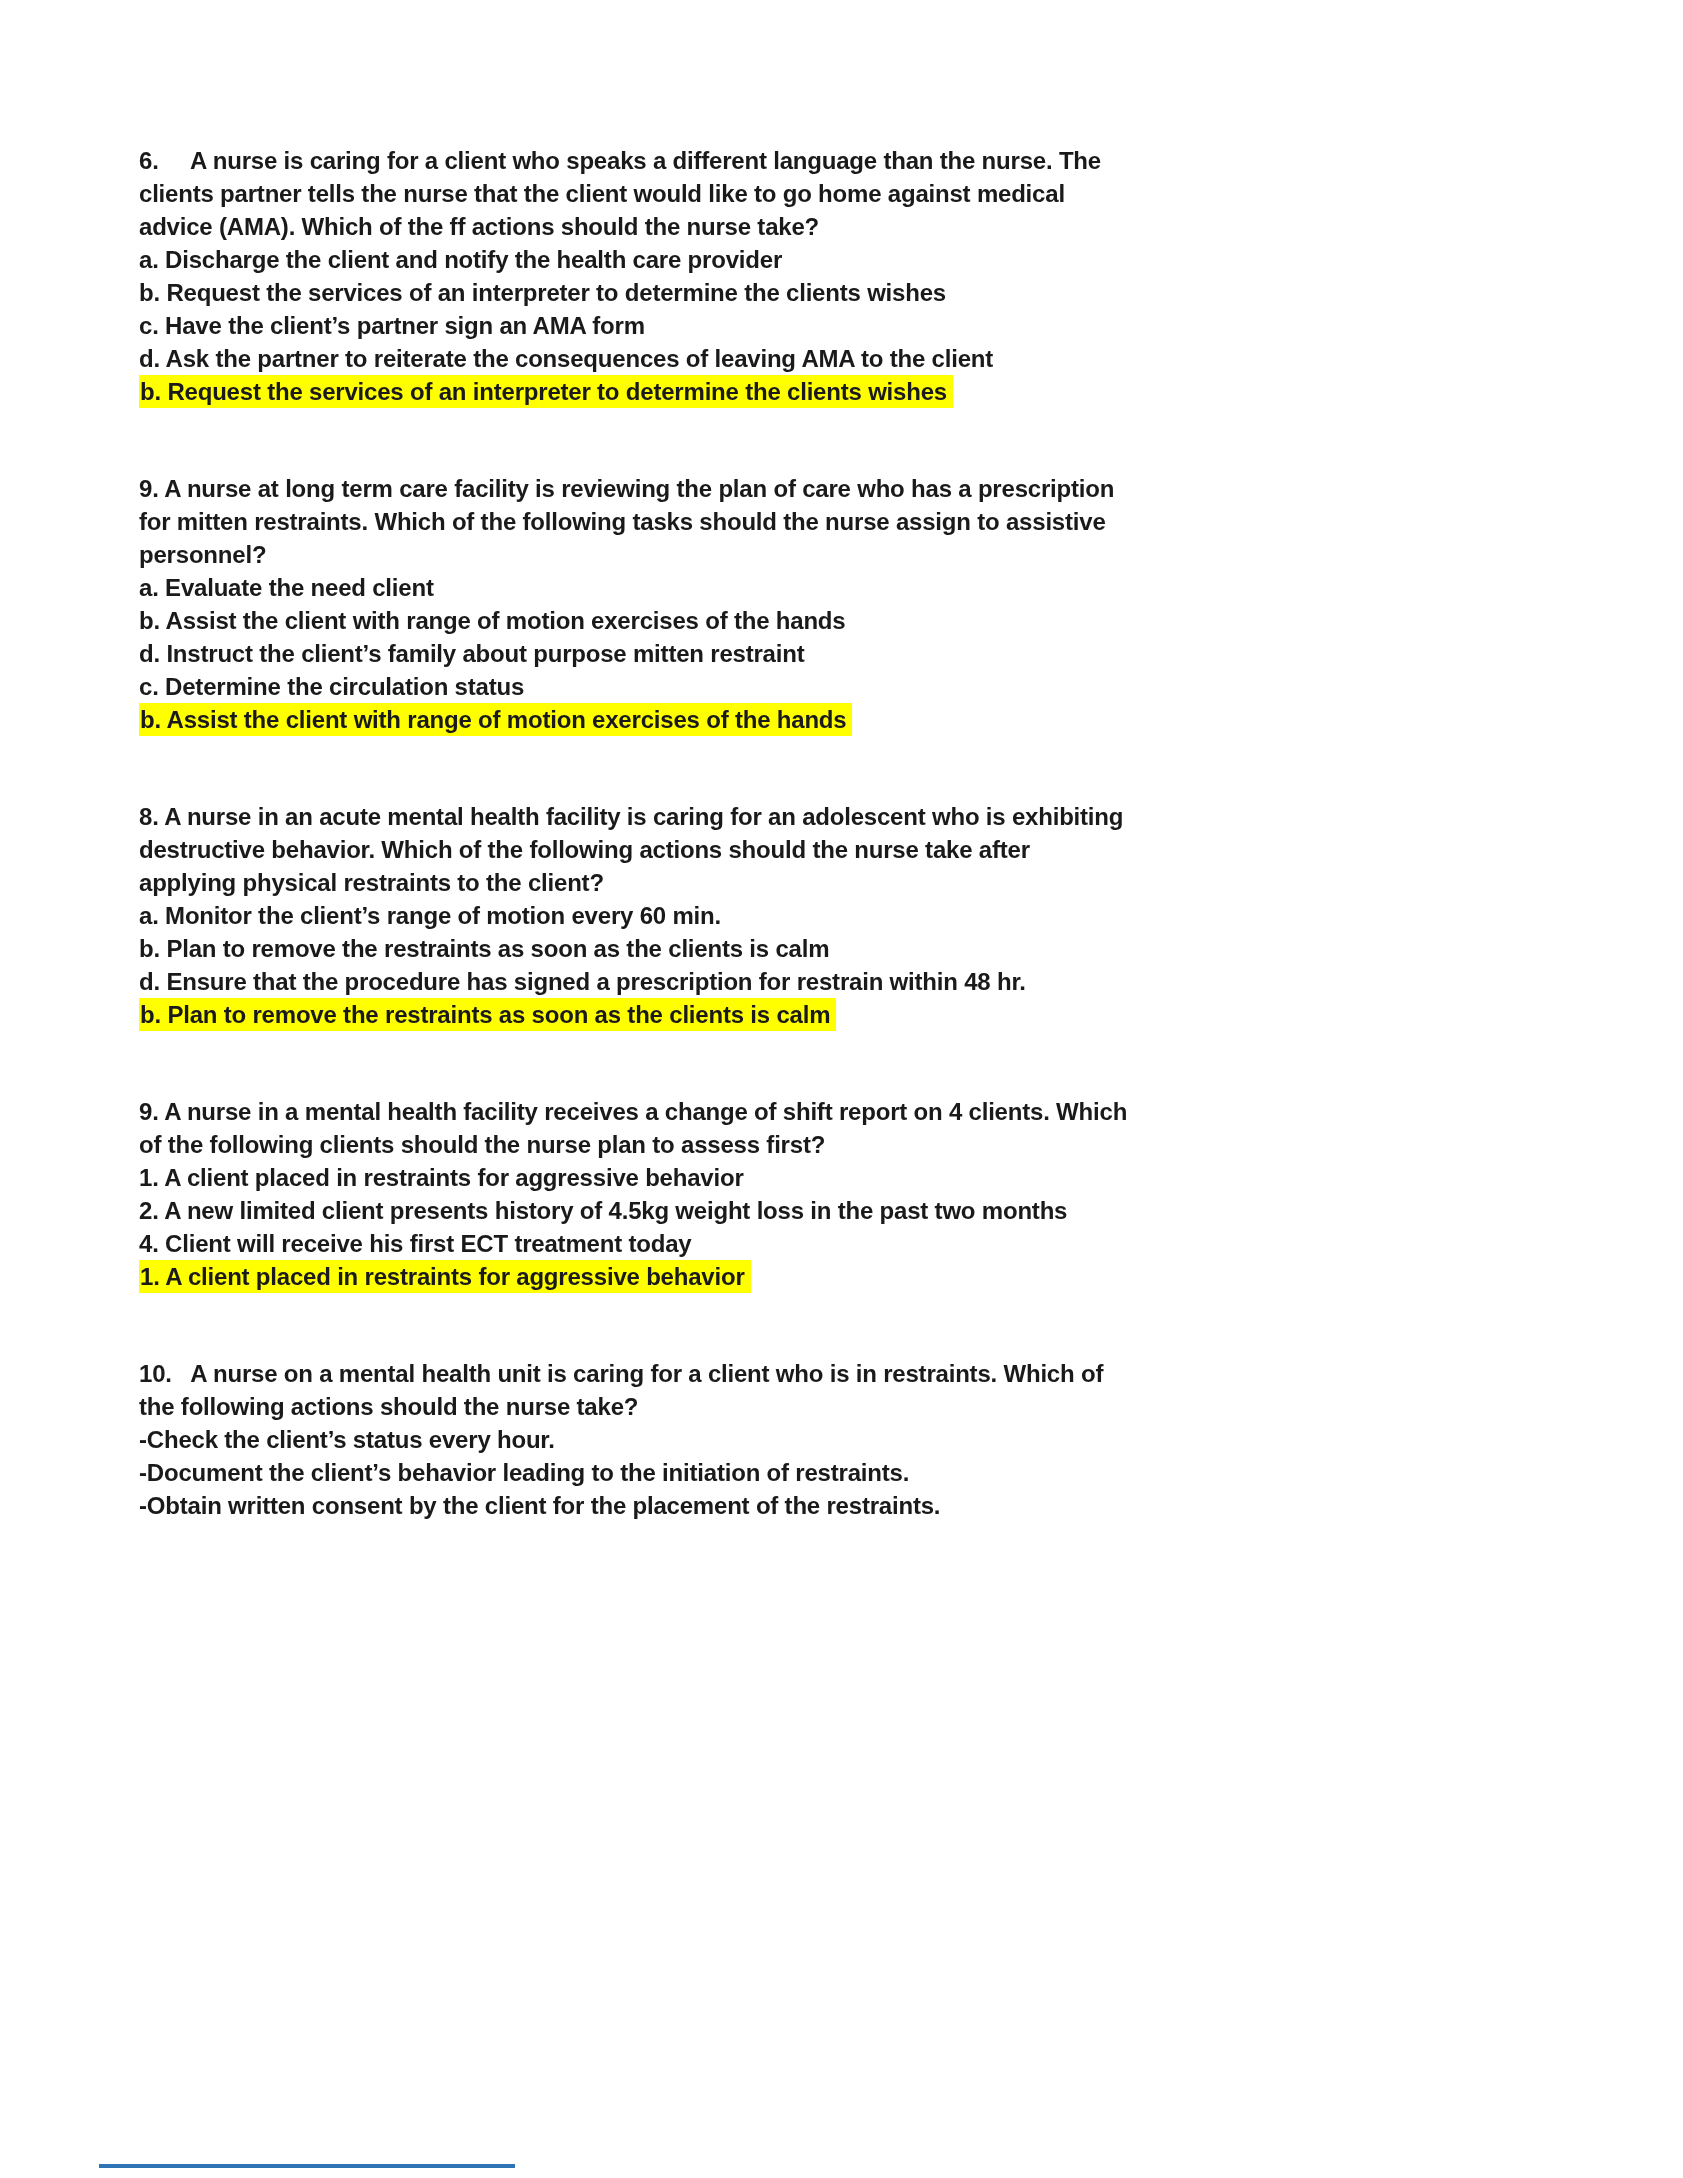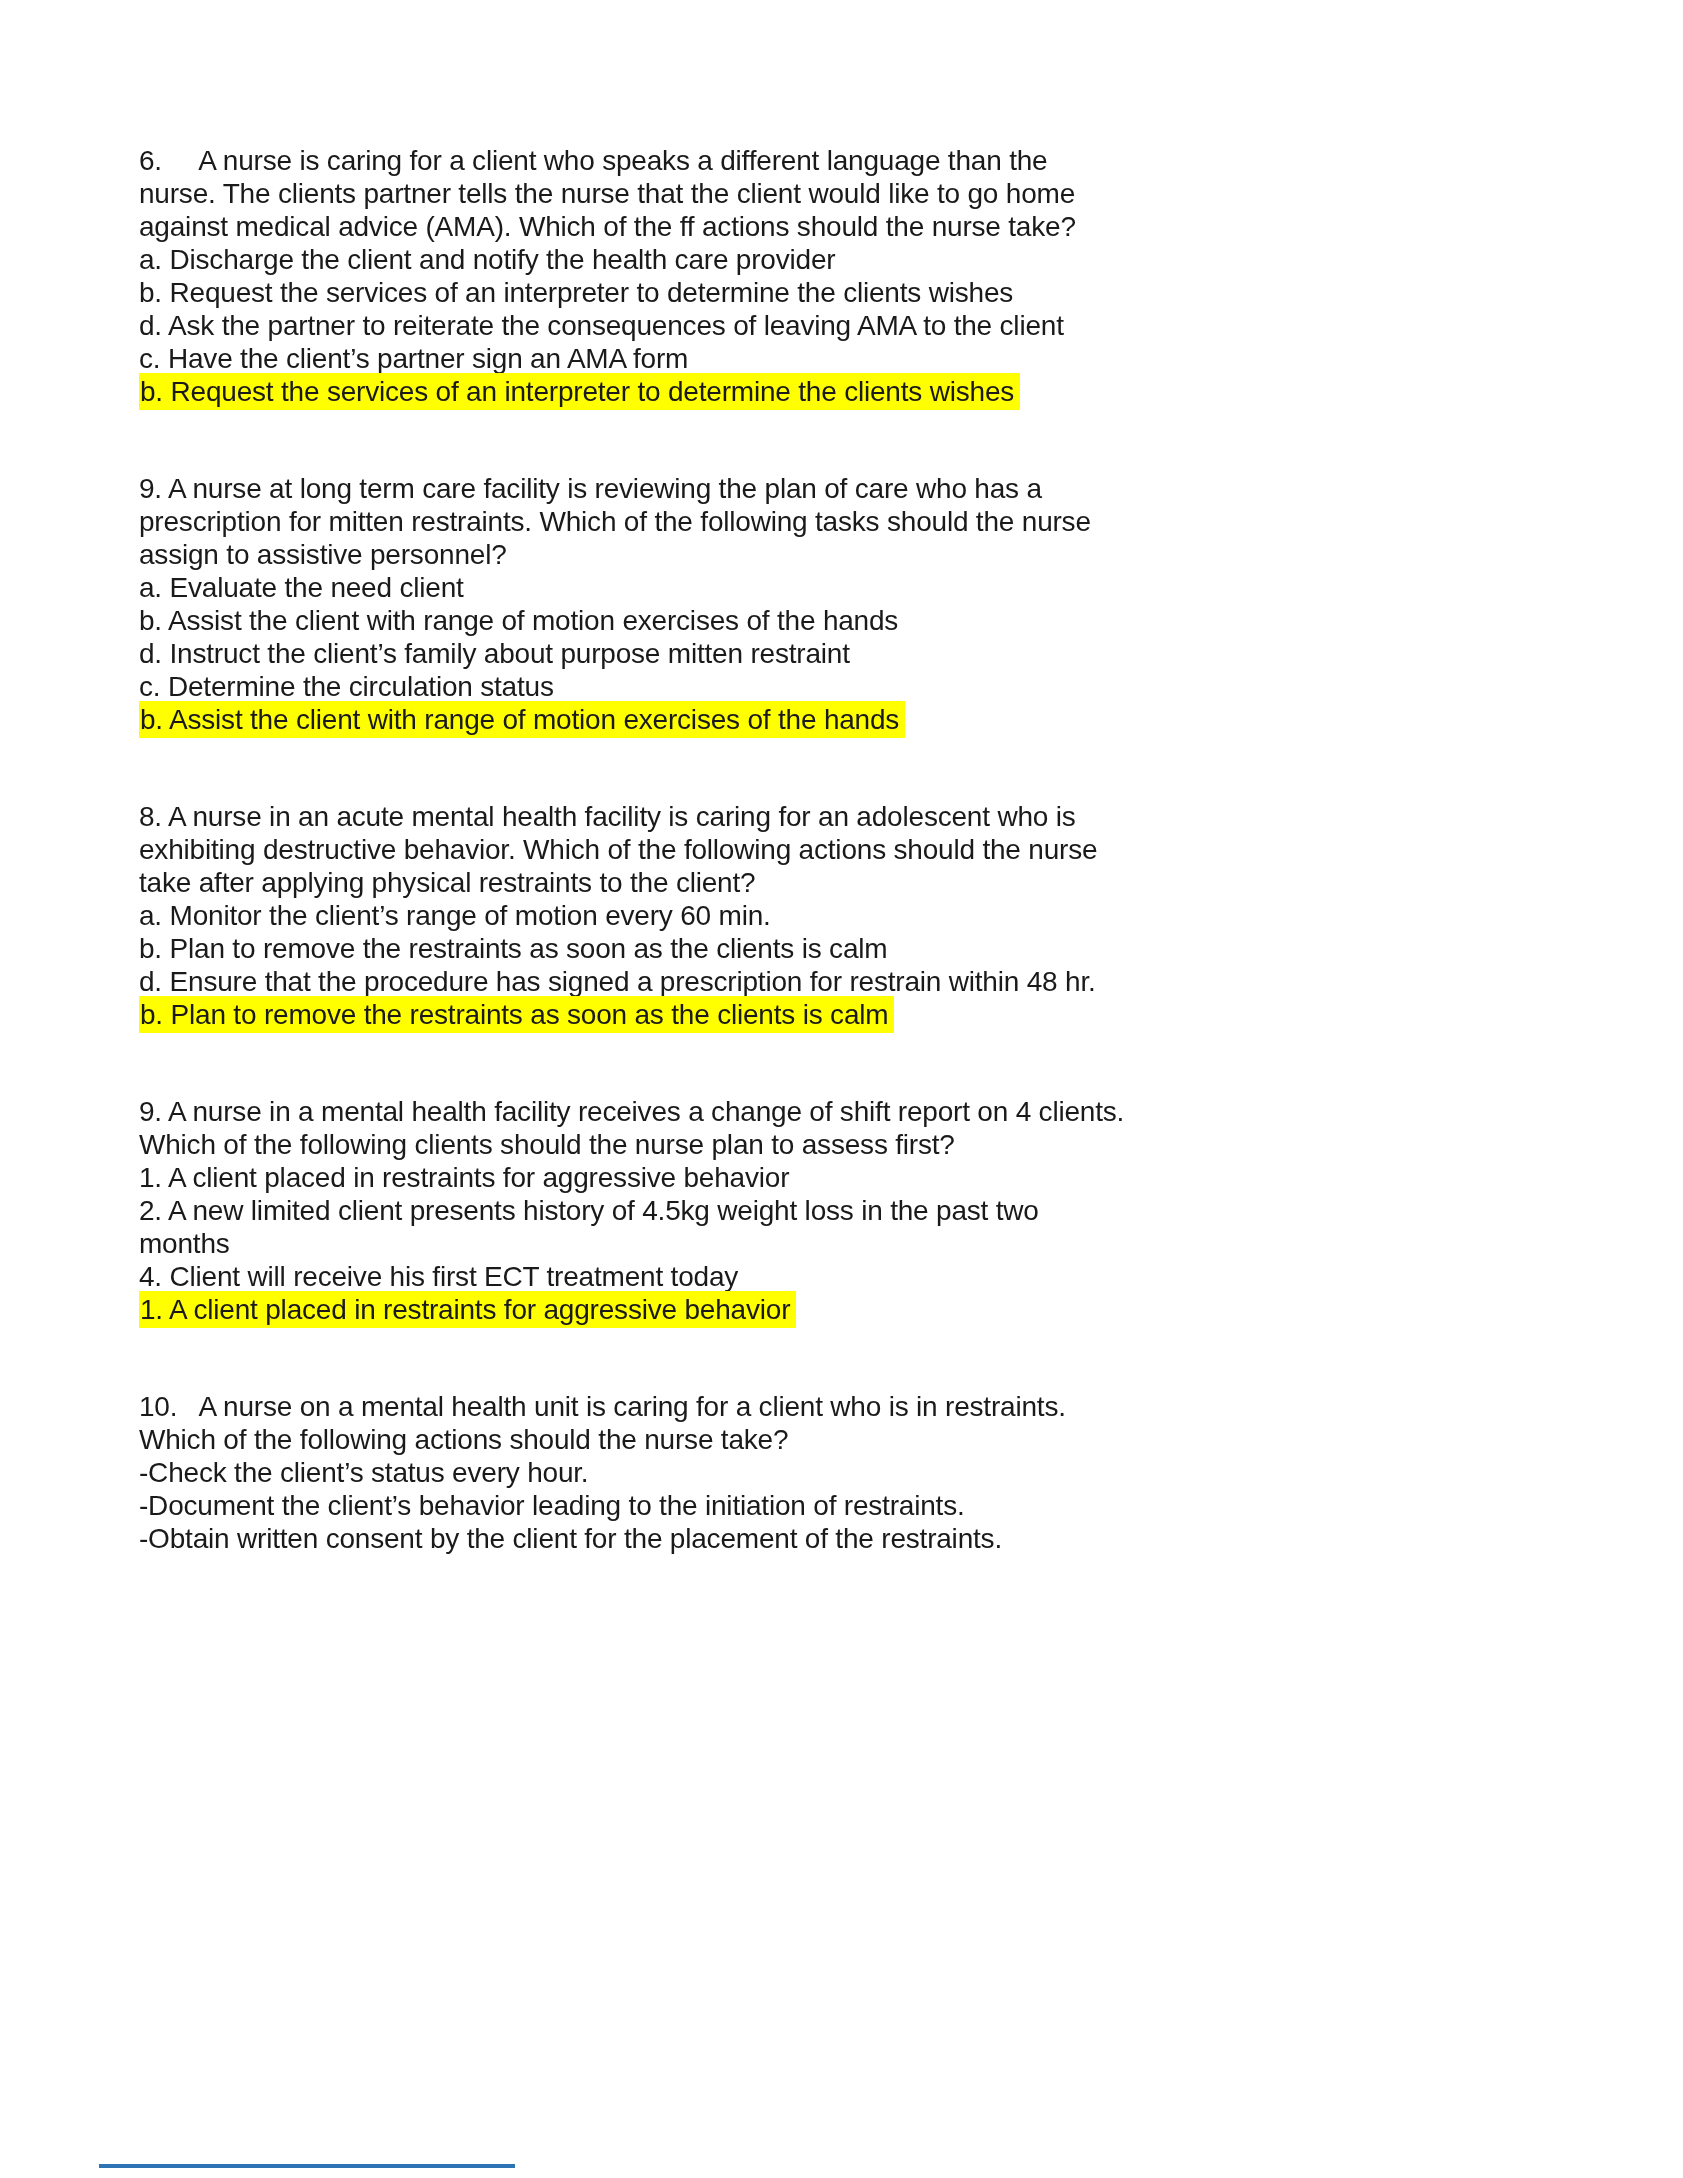--- a/index.html
+++ b/index.html
@@ -17,23 +17,23 @@
   .doc {
     position: absolute;
     left: 139px;
     top: 144px;
     width: 990px;
   }
   .question {
     margin-bottom: 64px;
   }
   .stem, .option, .answer-line {
-    font-size: 28px;
+    font-size: 24px;
     line-height: 33px;
-    font-weight: 400;
+    font-weight: 700;
     white-space: pre-wrap;
     letter-spacing: -0.2px;
   }
   .highlight {
     background: var(--highlight, #ffff00);
     color: inherit;
     padding: 3px 6px 3px 1px;
   }
   .bottom-rule {
     position: absolute;
@@ -46,22 +46,22 @@
 </style>
 </head>
 <body style="background: rgb(255, 255, 255);">
 
 <div class="doc">
 
   <section class="question">
     <p class="stem">6.     A nurse is caring for a client who speaks a different language than the nurse. The clients partner tells the nurse that the client would like to go home against medical advice (AMA). Which of the ff actions should the nurse take?</p>
     <p class="option">a. Discharge the client and notify the health care provider</p>
     <p class="option">b. Request the services of an interpreter to determine the clients wishes</p>
+    <p class="option">c. Have the client’s partner sign an AMA form</p>
     <p class="option">d. Ask the partner to reiterate the consequences of leaving AMA to the client</p>
-    <p class="option">c. Have the client’s partner sign an AMA form</p>
     <p class="answer-line"><mark class="highlight">b. Request the services of an interpreter to determine the clients wishes</mark></p>
   </section>
 
   <section class="question">
     <p class="stem">9. A nurse at long term care facility is reviewing the plan of care who has a prescription for mitten restraints. Which of the following tasks should the nurse assign to assistive personnel?</p>
     <p class="option">a. Evaluate the need client</p>
     <p class="option">b. Assist the client with range of motion exercises of the hands</p>
     <p class="option">d. Instruct the client’s family about purpose mitten restraint</p>
     <p class="option">c. Determine the circulation status</p>
     <p class="answer-line"><mark class="highlight">b. Assist the client with range of motion exercises of the hands</mark></p>

